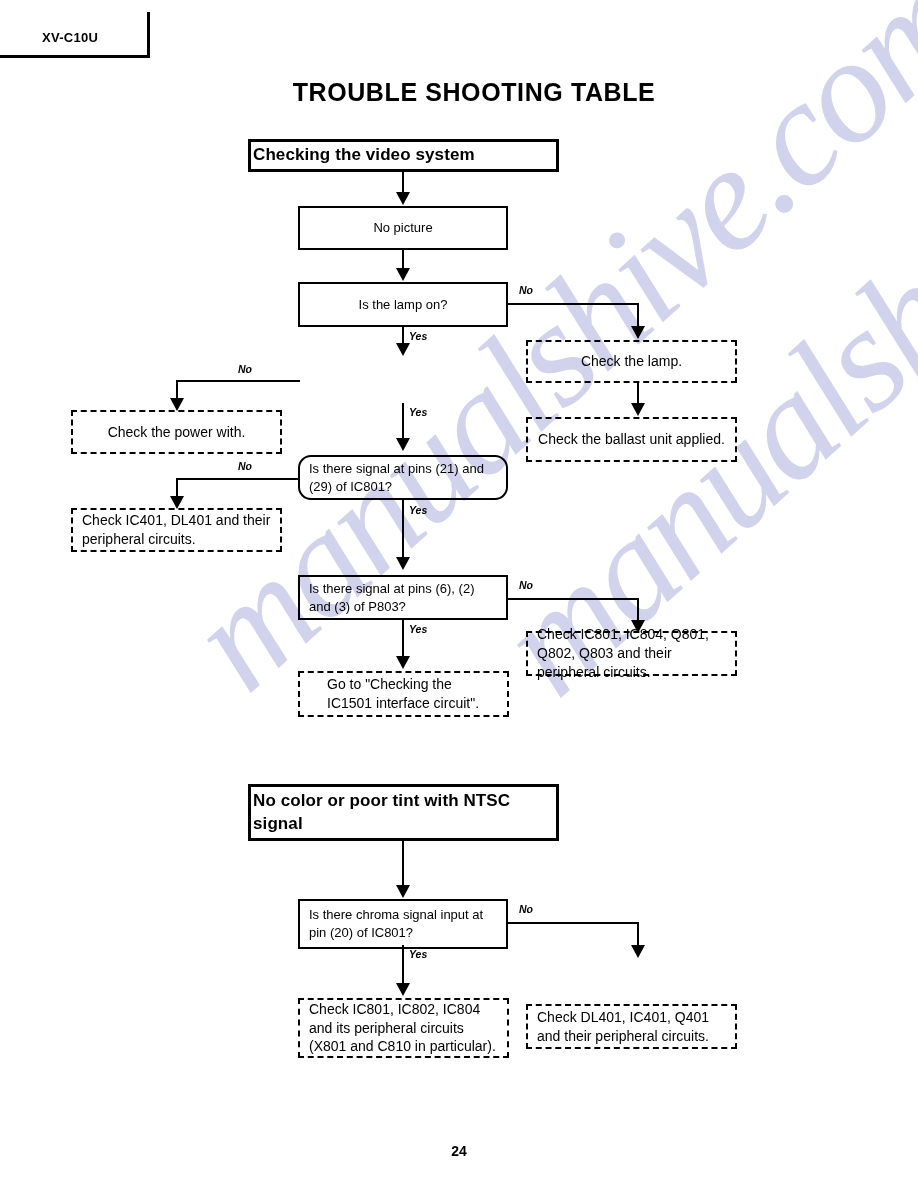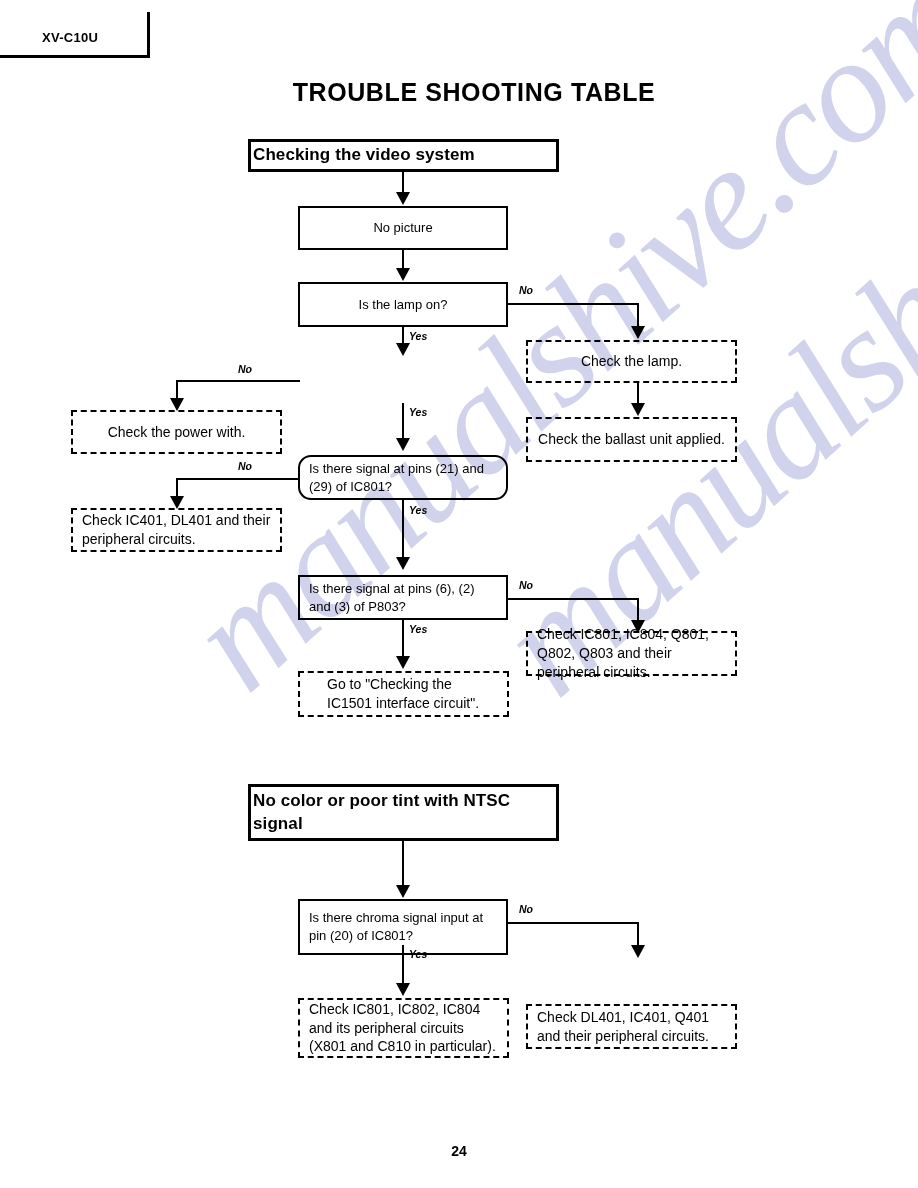--- a/index.html
+++ b/index.html
@@ -274,21 +274,21 @@
     <span class="txt" style="padding-left:18px;">Go to "Checking the IC1501 interface circuit".</span>
   </div>
 
   <div class="node heading" style="left:248px; top:784px; width:311px; height:57px;">
     <span class="txt">No color or poor tint with NTSC signal</span>
   </div>
 
   <div class="vline" style="left:402px; top:841px; height:47px;"></div>
   <div class="arrow" style="left:396px; top:885px;"></div>
 
-  <div class="node solid" style="left:298px; top:899px; width:210px; height:56px;">
+  <div class="node solid" style="left:298px; top:899px; width:210px; height:50px;">
     <span class="txt">Is there chroma signal input at pin (20) of IC801?</span>
   </div>
 
   <div class="hline" style="left:508px; top:922px; width:131px;"></div>
   <div class="vline" style="left:637px; top:922px; height:27px;"></div>
   <div class="arrow" style="left:631px; top:945px;"></div>
   <div class="branch-label" style="left:519px; top:903px;">No</div>
 
   <div class="node dashed" style="left:526px; top:1004px; width:211px; height:45px;">
     <span class="txt">Check DL401, IC401, Q401 and their peripheral circuits.</span>

